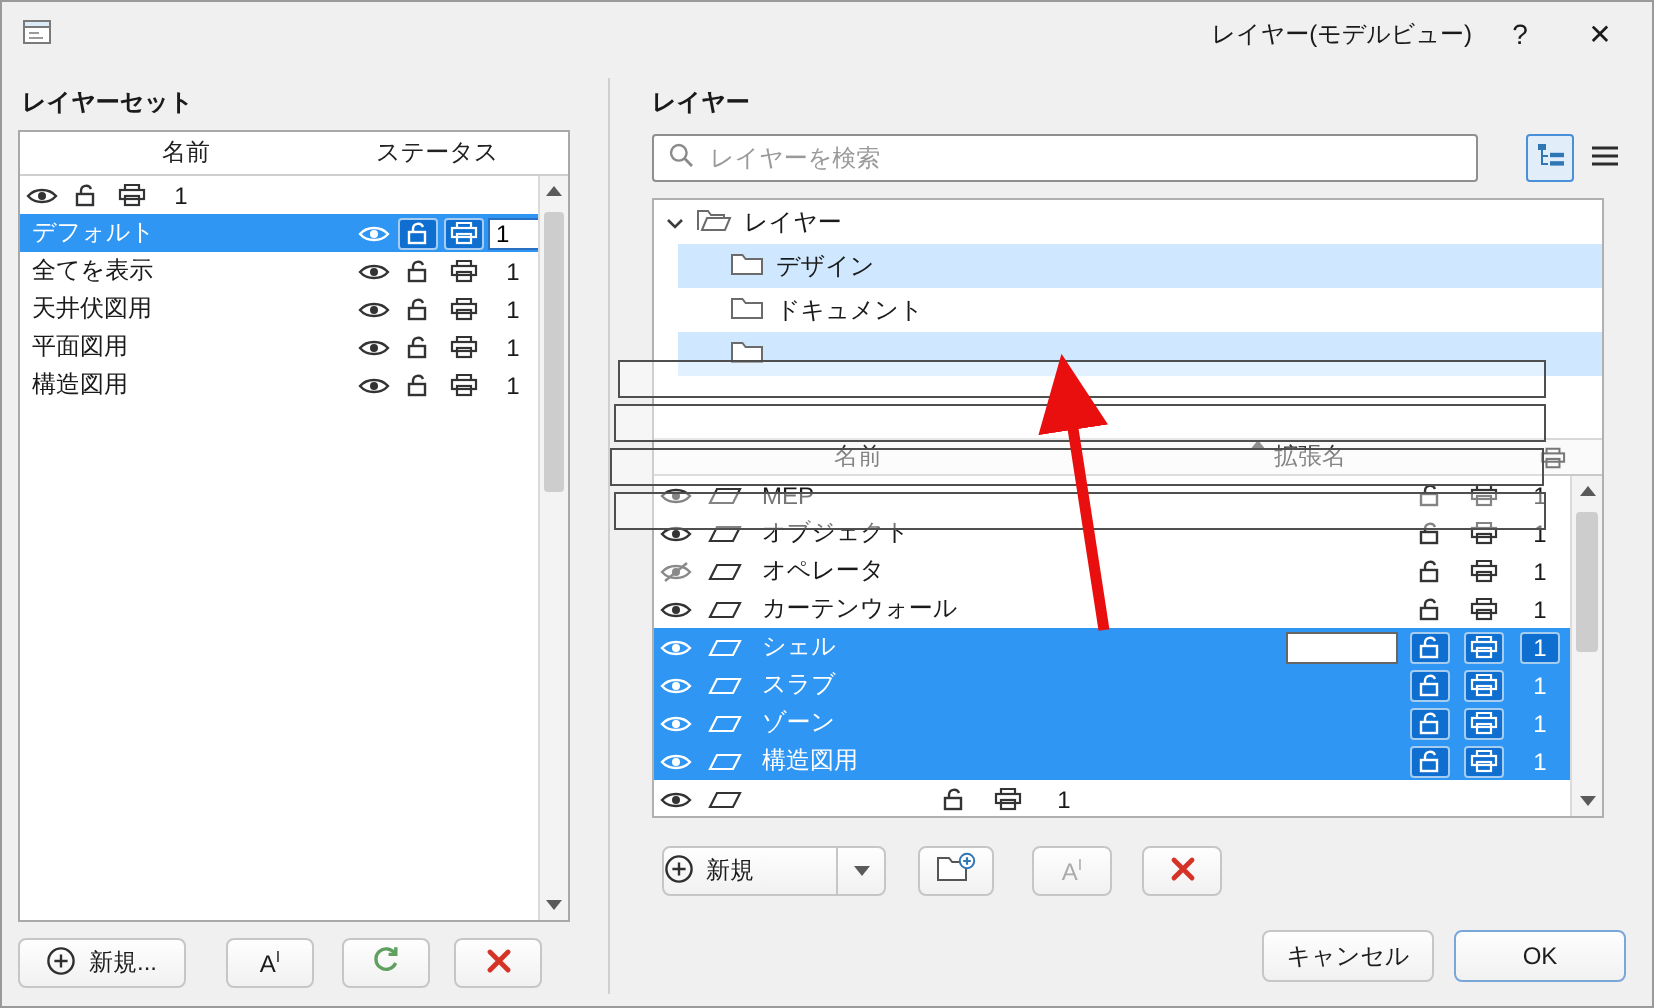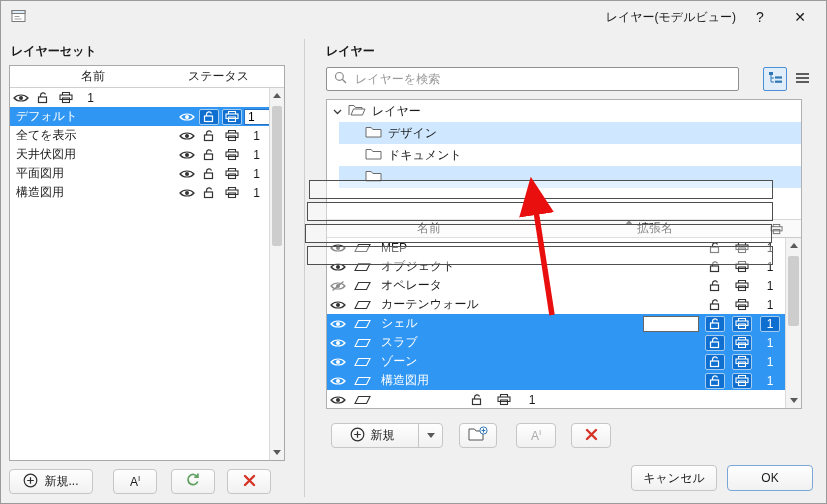--- a/index.html
+++ b/index.html
@@ -661,21 +661,21 @@
           <span class="tri-up"></span>
         </div>
       <div class="sb-thumb" style="top:18px;height:70px;"></div>
       <div class="sb-btn sb-dn">
           <span class="tri-dn"></span>
         </div>
     </div>
   </div>
 
   <div class="btn" style="left:330px;top:422px;width:112px;height:25px;padding:0;">
-    <span style="flex:1;display:flex;align-items:center;justify-content:center;gap:6px;">
+    <span style="flex:1;display:flex;align-items:center;justify-content:flex-start;gap:6px;">
       <span><svg width="15" height="15" viewBox="0 0 15 15">
             <circle cx="7.5" cy="7.5" r="6.3" fill="none" stroke="#2f2f2f" stroke-width="1.2"></circle>
             <path d="M7.5 4.2v6.6M4.2 7.5h6.6" stroke="#2f2f2f" stroke-width="1.2"></path>
           </svg></span>
       <span>新規</span>
     </span>
     <span class="split-arrow">
         <span class="tri-dn"></span>
       </span>
   </div>

